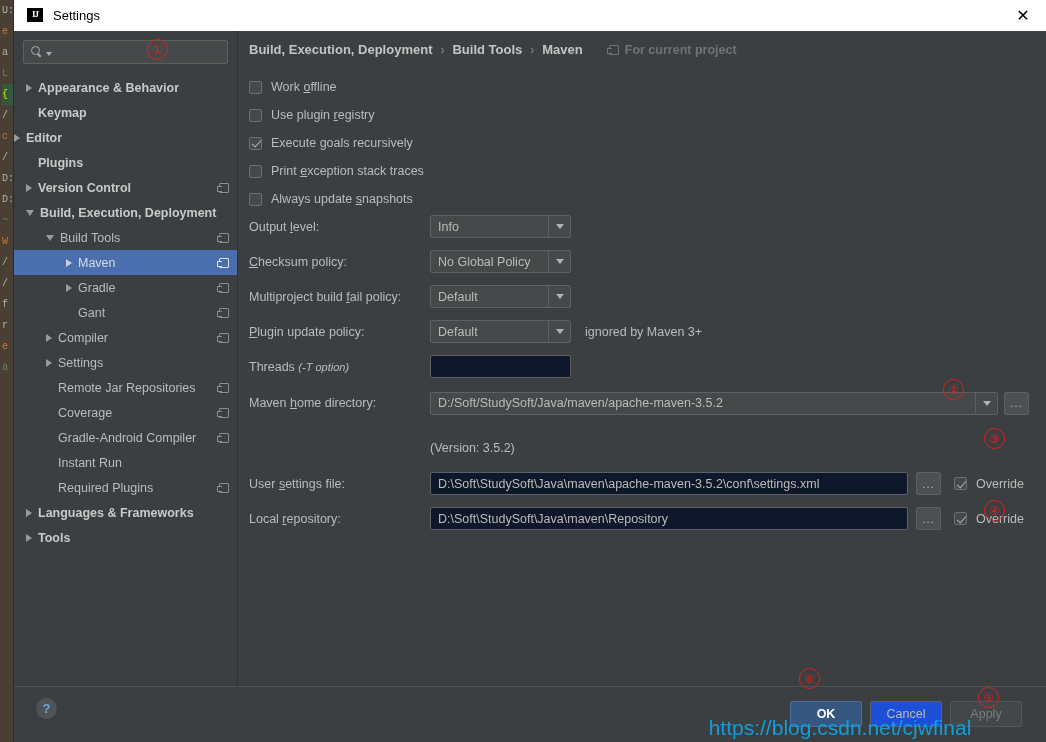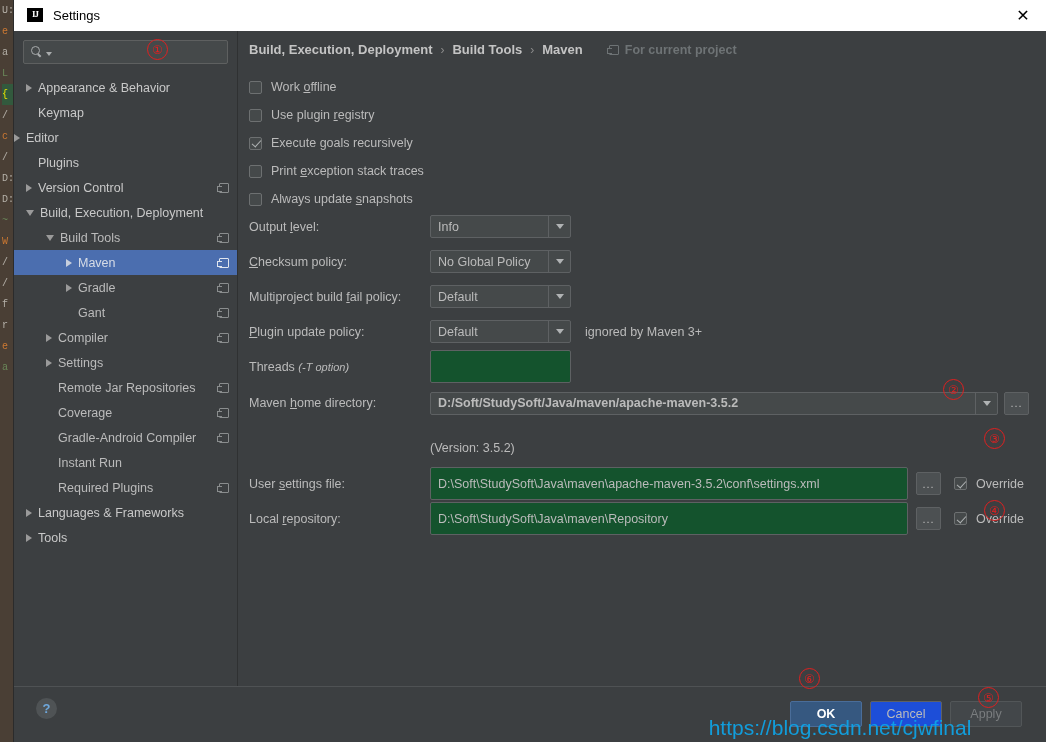--- a/index.html
+++ b/index.html
@@ -142,21 +142,21 @@
   }
   .tree-row {
     height: 25px;
     display: flex;
     align-items: center;
     position: relative;
     color: #bbbbbb;
     cursor: default;
     padding-right: 8px;
   }
-  .tree-row.bold { font-weight: normal; color: #c9c9c9; }
+  .tree-row.bold { font-weight: bold; color: #c9c9c9; }
   .tree-row.selected {
     background: #4b6eaf;
     color: #d6dce6;
   }
   .arrow {
     width: 0; height: 0;
     flex: none;
     margin-right: 6px;
   }
   .arrow.right {
@@ -315,22 +315,22 @@
     display: flex; align-items: center; justify-content: center;
     flex: none;
   }
   .tri-down {
     width: 0; height: 0;
     border-left: 4.5px solid transparent;
     border-right: 4.5px solid transparent;
     border-top: 5.5px solid #b0b3b4;
   }
   .textfield {
-    height: 33px;
-    background: #14532d;
+    height: 23px;
+    background: #0f172a;
     border: 1px solid #5e6163;
     border-radius: 2px;
     display: flex; align-items: center;
     padding-left: 7px;
     font-size: 12.5px;
     color: #bbbbbb;
     box-sizing: border-box;
     white-space: nowrap;
     overflow: hidden;
   }
@@ -666,21 +666,21 @@
             <div class="flabel">
               <span>Threads </span><span class="hint">(-T option)</span>
             </div>
             <div class="textfield" style="width:141px;"></div>
           </div>
 
           <div class="frow" style="height:38px;">
             <div class="flabel">
               <span>Maven </span><span class="u">h</span><span>ome directory:</span>
             </div>
-            <div class="combo" style="width:592px;font-weight:bold;">
+            <div class="combo" style="width:592px;">
               <span class="val">D:/Soft/StudySoft/Java/maven/apache-maven-3.5.2</span>
               <span class="arw">
                   <span class="tri-down"></span>
                 </span>
             </div>
             <div class="browse-btn" style="margin-left:6px;">...</div>
           </div>
         </div>
 
         <div class="version-line">(Version: 3.5.2)</div>

